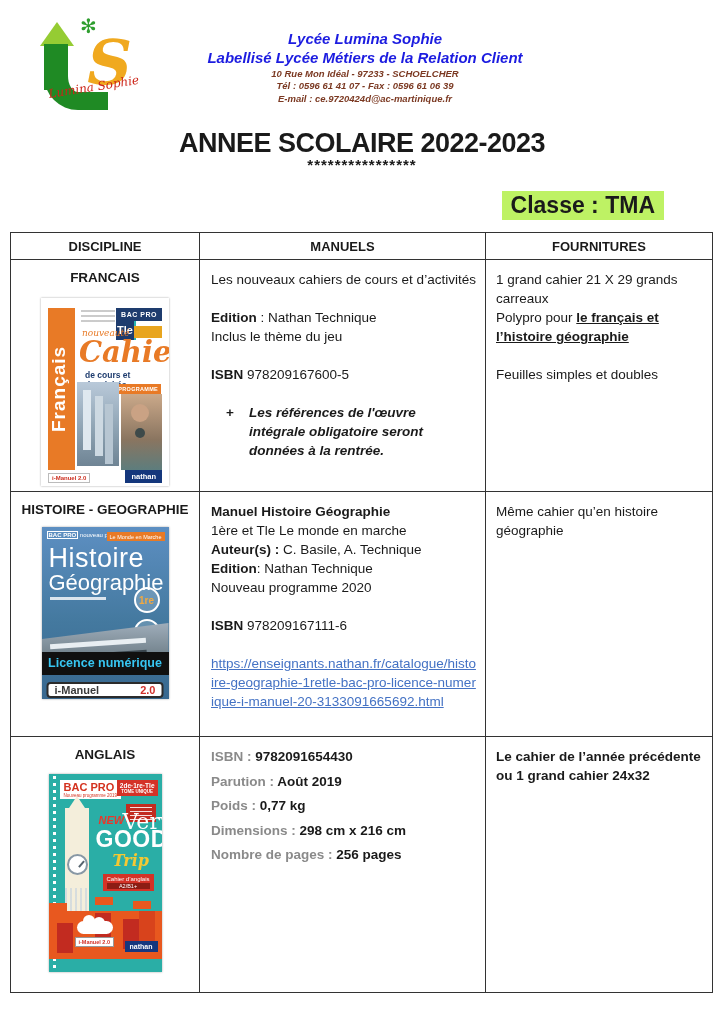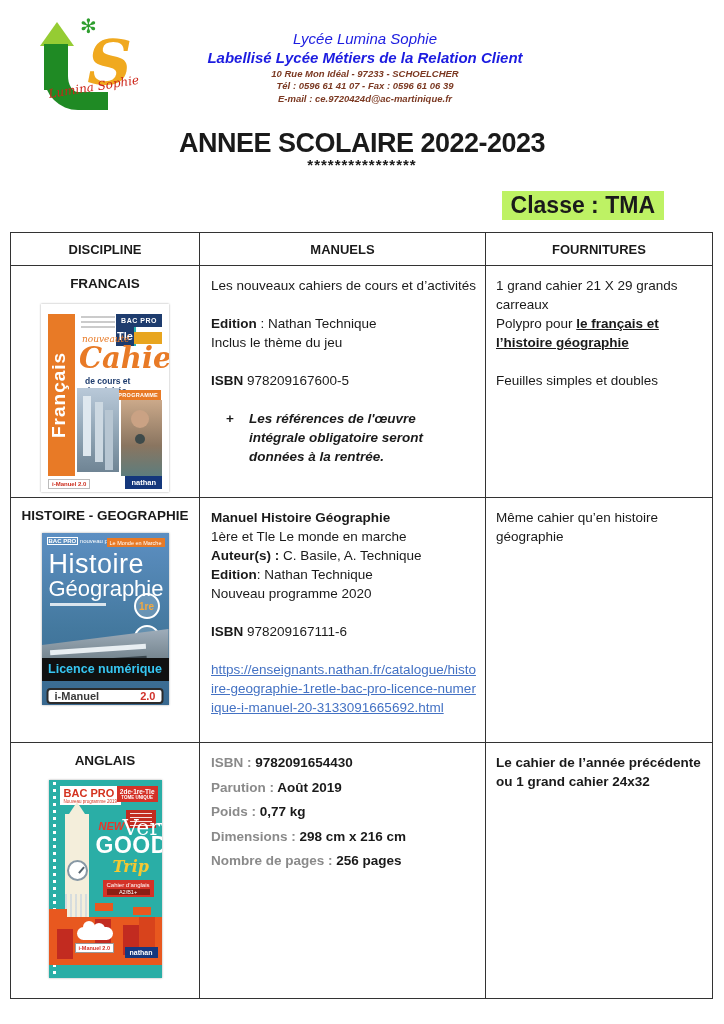--- a/index.html
+++ b/index.html
@@ -18,38 +18,38 @@
   .logo-tower { position:absolute; left:8px; top:30px; width:24px; height:46px; background:#1f8a24; }
   .logo-curve { position:absolute; left:8px; top:44px; width:64px; height:52px;
     border-left:24px solid #1f8a24; border-bottom:18px solid #1f8a24;
     border-bottom-left-radius:34px; }
   .logo-s { position:absolute; right:0px; top:18px; font-family:"DejaVu Serif", serif;
     font-style:italic; font-weight:bold; font-size:62px; line-height:62px; color:#f0a91f; }
   .logo-script { position:absolute; left:12px; top:66px; width:90px; color:#cc2418;
     font-family:"DejaVu Serif", serif; font-style:italic; font-size:12px;
     transform:rotate(-9deg); white-space:nowrap; }
   .header-text { position:absolute; left:178px; top:30px; width:374px; text-align:center; }
-  .school-name  { font-size:15px; font-weight:normal; font-style:italic; }
+  .school-name  { font-size:15px; font-weight:bold; font-style:italic; }
   .school-label { font-size:15px; font-weight:bold; font-style:italic; margin-top:2px; }
   .addr { font-weight:bold; font-style:italic; font-size:9.5px; margin-top:1.5px; }
 
   
   .title-block { position:absolute; left:0; top:128px; width:724px; text-align:center; }
   .main-title { font-size:27px; font-weight:bold; letter-spacing:-.5px; }
   .stars { font-size:15px; font-weight:bold; margin-top:-3px; letter-spacing:1px; }
   .subtitle { display:inline-block; font-size:17px; font-weight:bold;
     text-decoration:underline; margin-top:1px; }
   .classe-wrap { position:absolute; top:192px; right:60px; }
   .classe { background:#bef264; font-size:23px; font-weight:bold; padding:1px 9px 2px 9px; }
 
   
   table.main { position:absolute; left:10px; top:232px; width:702px;
     border-collapse:collapse; table-layout:fixed; }
   table.main, table.main th, table.main td { border:1.6px solid #333; }
-  table.main th { height:33px; font-size:13px; font-weight:bold;
+  table.main th { height:27px; font-size:13px; font-weight:bold;
     text-align:center; vertical-align:middle;margin-top:16px; }
   table.main td { vertical-align:top; }
   .c1 { width:189px; } .c2 { width:286px; } .c3 { width:227px; }
   tr.r1 td { height:232px; } tr.r2 td { height:245px; } tr.r3 td { height:256px; }
 
   .disc-cell { text-align:center; padding-top:10px; }
   .disc-label { font-size:13.5px; font-weight:bold; }
   .man-cell  { padding:10px 8px 0 11px; font-size:13.5px; line-height:19px; }
   .four-cell { padding:10px 8px 0 10px; font-size:13.5px; line-height:19px; }
   .blank { height:19px; }

